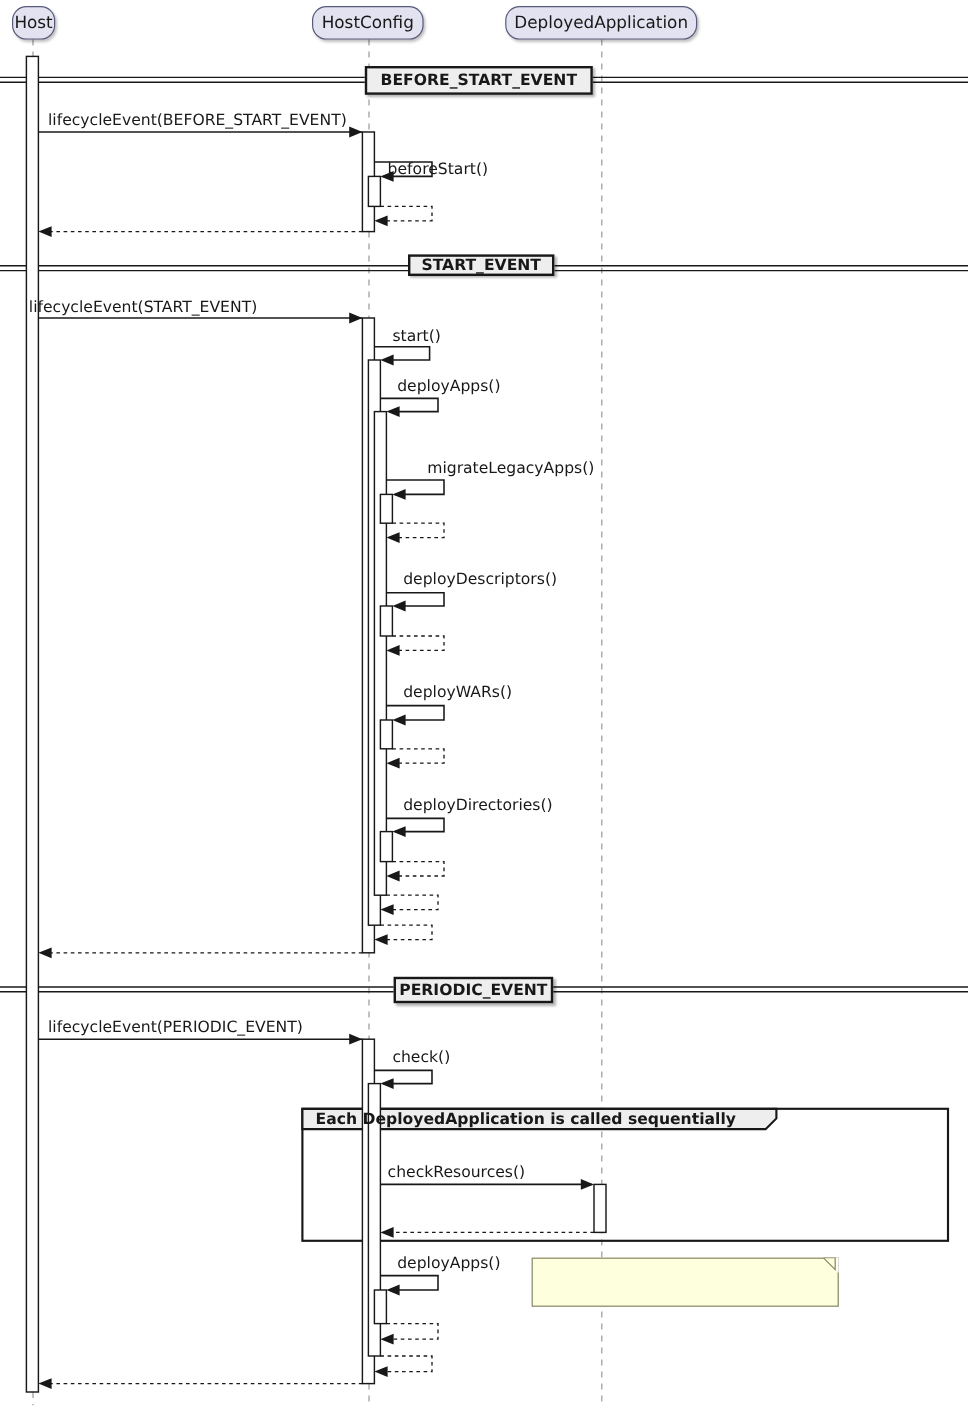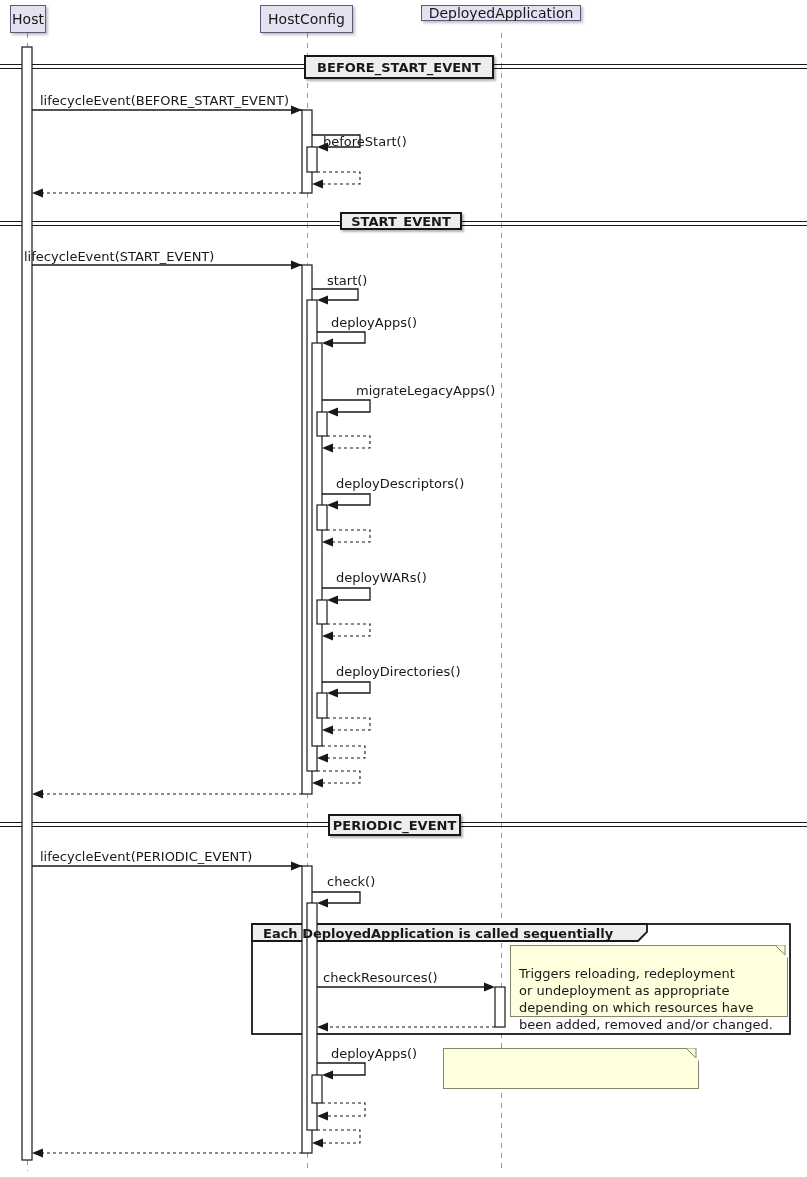--- a/index.html
+++ b/index.html
@@ -2,21 +2,21 @@
 <html><head>
 <meta charset="utf-8">
 <style>
   html,body{margin:0;padding:0;background:#ffffff;}
   #canvas{
     position:relative;width:807px;height:1177px;background:#ffffff;overflow:hidden;
     font-family:"DejaVu Sans", sans-serif;color:#181818;
   }
   #diagram-svg{position:absolute;left:0;top:0;}
   .participant{
-    position:absolute;background:#E2E2F0;border:1.5px solid #5a5a7d;border-radius:0;
+    position:absolute;background:#E2E2F0;border:1.5px solid #5a5a7d;border-radius:12px;
     display:flex;align-items:center;justify-content:center;
     font-size:14px;box-shadow:1.5px 2px 2.5px rgba(0,0,0,0.25);box-sizing:border-box;
   }
   .divider-box{
     position:absolute;background:#EEEEEE;border:2px solid #181818;
     display:flex;align-items:center;justify-content:center;
     font-size:13px;font-weight:bold;box-shadow:2px 2px 2px rgba(0,0,0,0.3);box-sizing:border-box;
   }
   .msg-label{position:absolute;font-size:13px;white-space:nowrap;height:15px;line-height:15px;}
   .frame-label{position:absolute;font-size:13px;font-weight:bold;white-space:nowrap;height:16px;line-height:16px;}
@@ -137,21 +137,21 @@
       <polygon points="32,1153 43,1148.5 43,1157.5"></polygon>
     </g>
   </svg>
 
   <div class="participant" style="left:10px;top:5px;width:36px;height:28px;">
     <span>Host</span>
   </div>
   <div class="participant" style="left:260px;top:5px;width:93px;height:28px;">
     <span>HostConfig</span>
   </div>
-  <div class="participant" style="left:421px;top:5px;width:160px;height:16px;">
+  <div class="participant" style="left:421px;top:5px;width:160px;height:28px;">
     <span>DeployedApplication</span>
   </div>
 
   <div class="divider-box" style="left:304px;top:55px;width:190px;height:24px;justify-content:center;">
     <span>BEFORE_START_EVENT</span>
   </div>
   <div class="divider-box" style="left:340px;top:212px;width:122px;height:18px;">
     <span>START_EVENT</span>
   </div>
   <div class="divider-box" style="left:328px;top:814px;width:133px;height:22px;">
@@ -167,30 +167,20 @@
   <div class="msg-label" style="left:336px;top:476px;">deployDescriptors()</div>
   <div class="msg-label" style="left:336px;top:570px;">deployWARs()</div>
   <div class="msg-label" style="left:336px;top:664px;">deployDirectories()</div>
   <div class="msg-label" style="left:40px;top:849px;">lifecycleEvent(PERIODIC_EVENT)</div>
   <div class="msg-label" style="left:327px;top:874px;">check()</div>
   <div class="msg-label" style="left:323px;top:970px;">checkResources()</div>
   <div class="msg-label" style="left:331px;top:1046px;">deployApps()</div>
 
   <div class="frame-label" style="left:263px;top:926px;">Each DeployedApplication is called sequentially</div>
 
-  <div class="note" style="left:510px;top:945px;width:278px;height:72px;">
-    <span>Triggers reloading, redeployment
-or undeployment as appropriate
-depending on which resources have
-been added, removed and/or changed.</span>
-    <svg class="fold" width="13" height="13">
-      <polygon points="0,0 13,13 13,0" fill="#ffffff"></polygon>
-      <polygon points="0,0 10,10 10,0" fill="#FEFFDD" stroke="#85856a" stroke-width="1"></polygon>
-    </svg>
-  </div>
   <div class="note" style="left:443px;top:1048px;width:256px;height:41px;">
     <svg class="fold" width="13" height="13">
       <polygon points="0,0 13,13 13,0" fill="#ffffff"></polygon>
       <polygon points="0,0 10,10 10,0" fill="#FEFFDD" stroke="#85856a" stroke-width="1"></polygon>
     </svg>
   </div>
 
 </div>
 
 </body></html>

